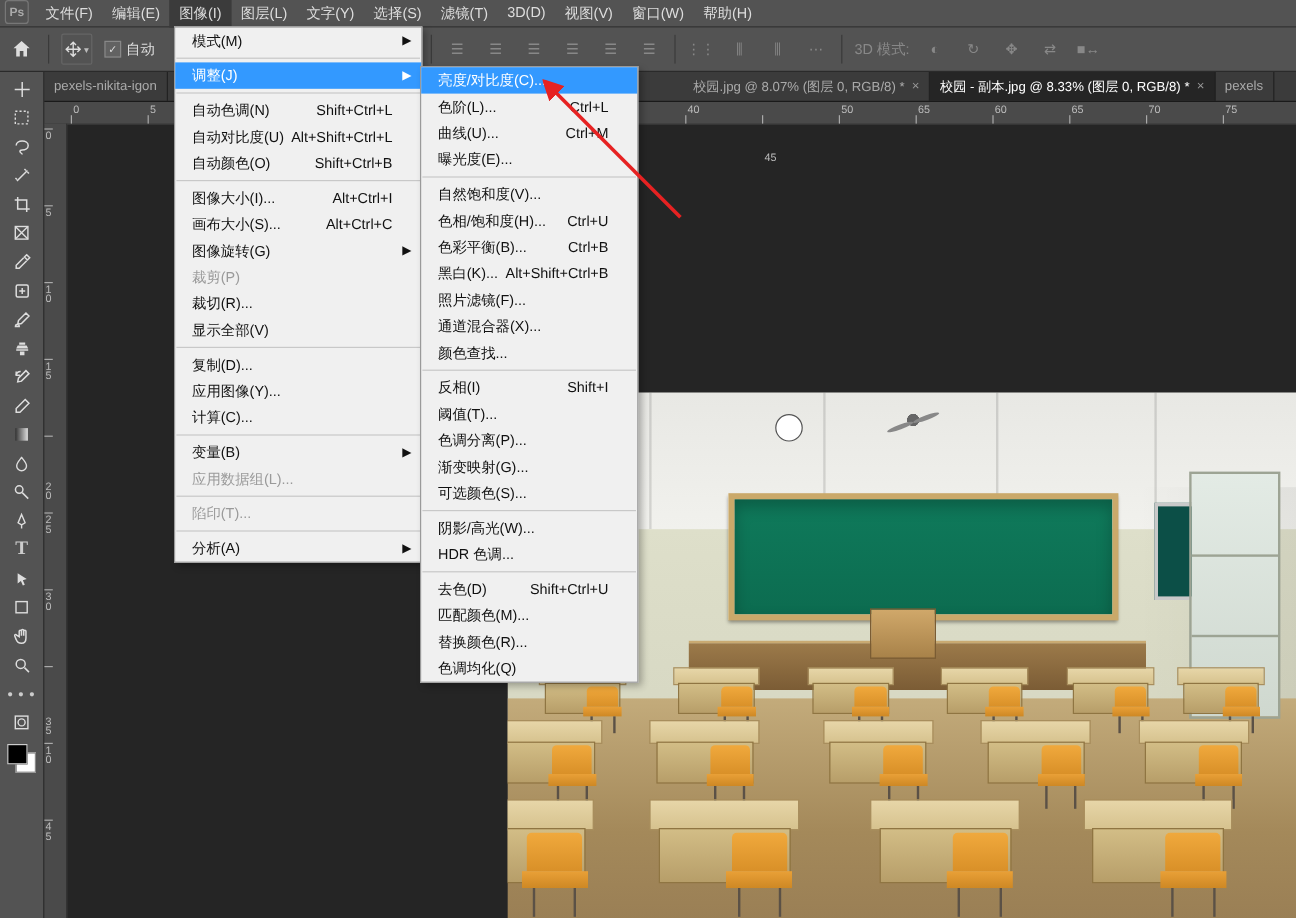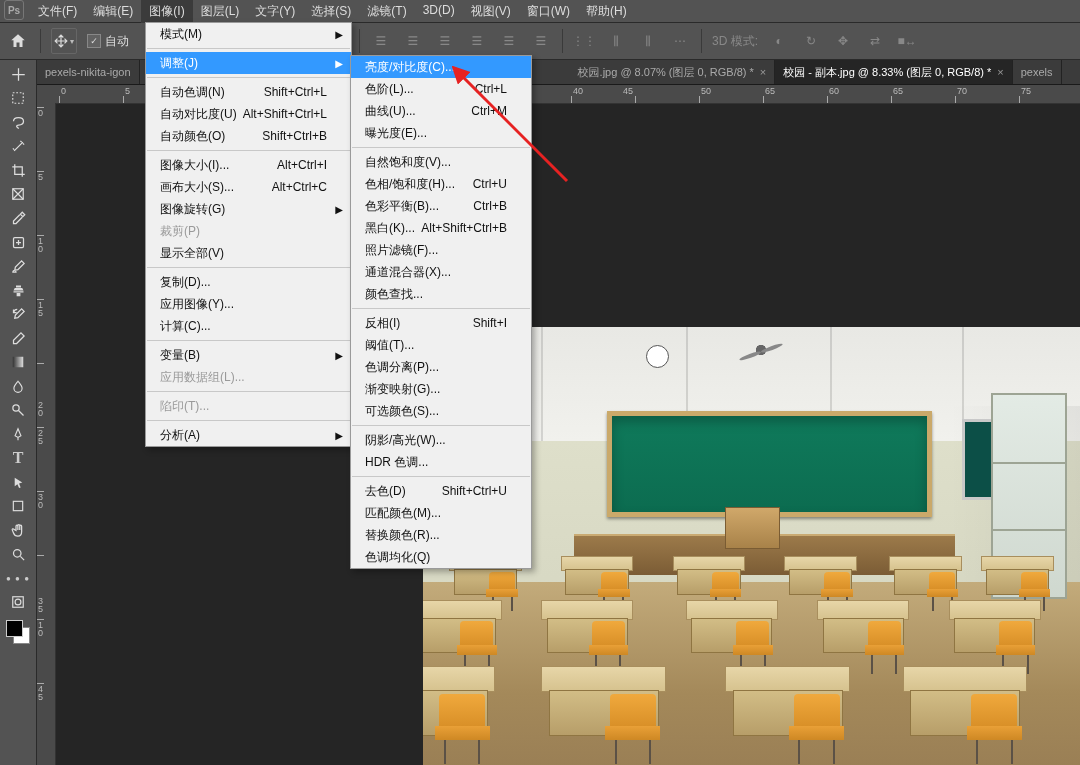--- a/index.html
+++ b/index.html
@@ -296,21 +296,21 @@
           <div class="tlabel" style="left: 262px;">20</div>
           <div class="tick" style="left: 324px;"></div>
           <div class="tlabel" style="left: 326px;">25</div>
           <div class="tick" style="left: 388px;"></div>
           <div class="tlabel" style="left: 390px;">30</div>
           <div class="tick" style="left: 452px;"></div>
           <div class="tlabel" style="left: 454px;">35</div>
           <div class="tick" style="left: 516px;"></div>
           <div class="tlabel" style="left: 518px;">40</div>
           <div class="tick" style="left: 580px;"></div>
-          <div class="tlabel" style="left: 568px;">45</div>
+          <div class="tlabel" style="left: 582px; margin-top: 40px;">45</div>
           <div class="tick" style="left: 644px;"></div>
           <div class="tlabel" style="left: 646px;">50</div>
           <div class="tick" style="left: 708px;"></div>
           <div class="tlabel" style="left: 710px;">65</div>
           <div class="tick" style="left: 772px;"></div>
           <div class="tlabel" style="left: 774px;">60</div>
           <div class="tick" style="left: 836px;"></div>
           <div class="tlabel" style="left: 838px;">65</div>
           <div class="tick" style="left: 900px;"></div>
           <div class="tlabel" style="left: 902px;">70</div>
@@ -545,20 +545,23 @@
       <span class="sc">Alt+Ctrl+C</span>
     </div>
   <div class="row">
       <span>图像旋转(G)</span>
       <span class="arrow">▶</span>
     </div>
   <div class="row disabled">
       <span>裁剪(P)</span>
     </div>
   <div class="row">
+      <span>裁切(R)...</span>
+    </div>
+  <div class="row">
       <span>显示全部(V)</span>
     </div>
   <hr>
   <div class="row">
       <span>复制(D)...</span>
     </div>
   <div class="row">
       <span>应用图像(Y)...</span>
     </div>
   <div class="row">

